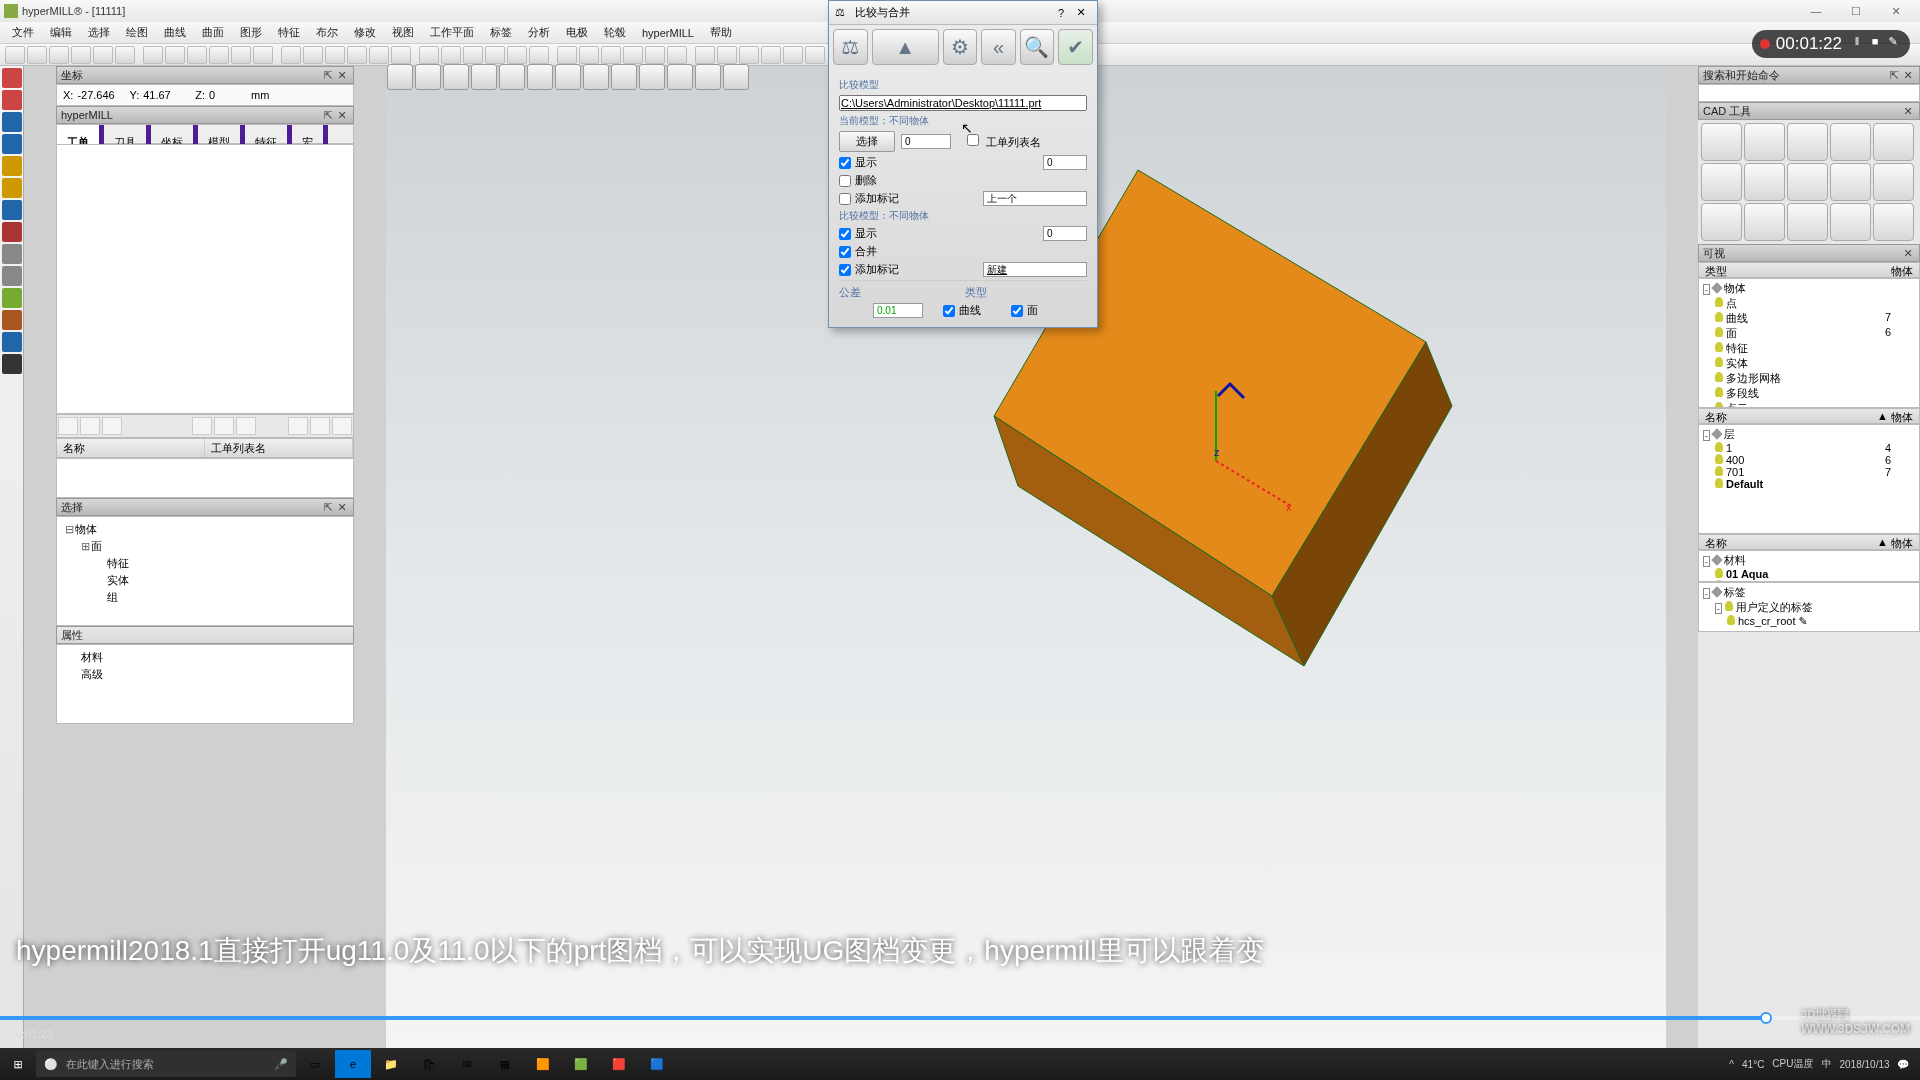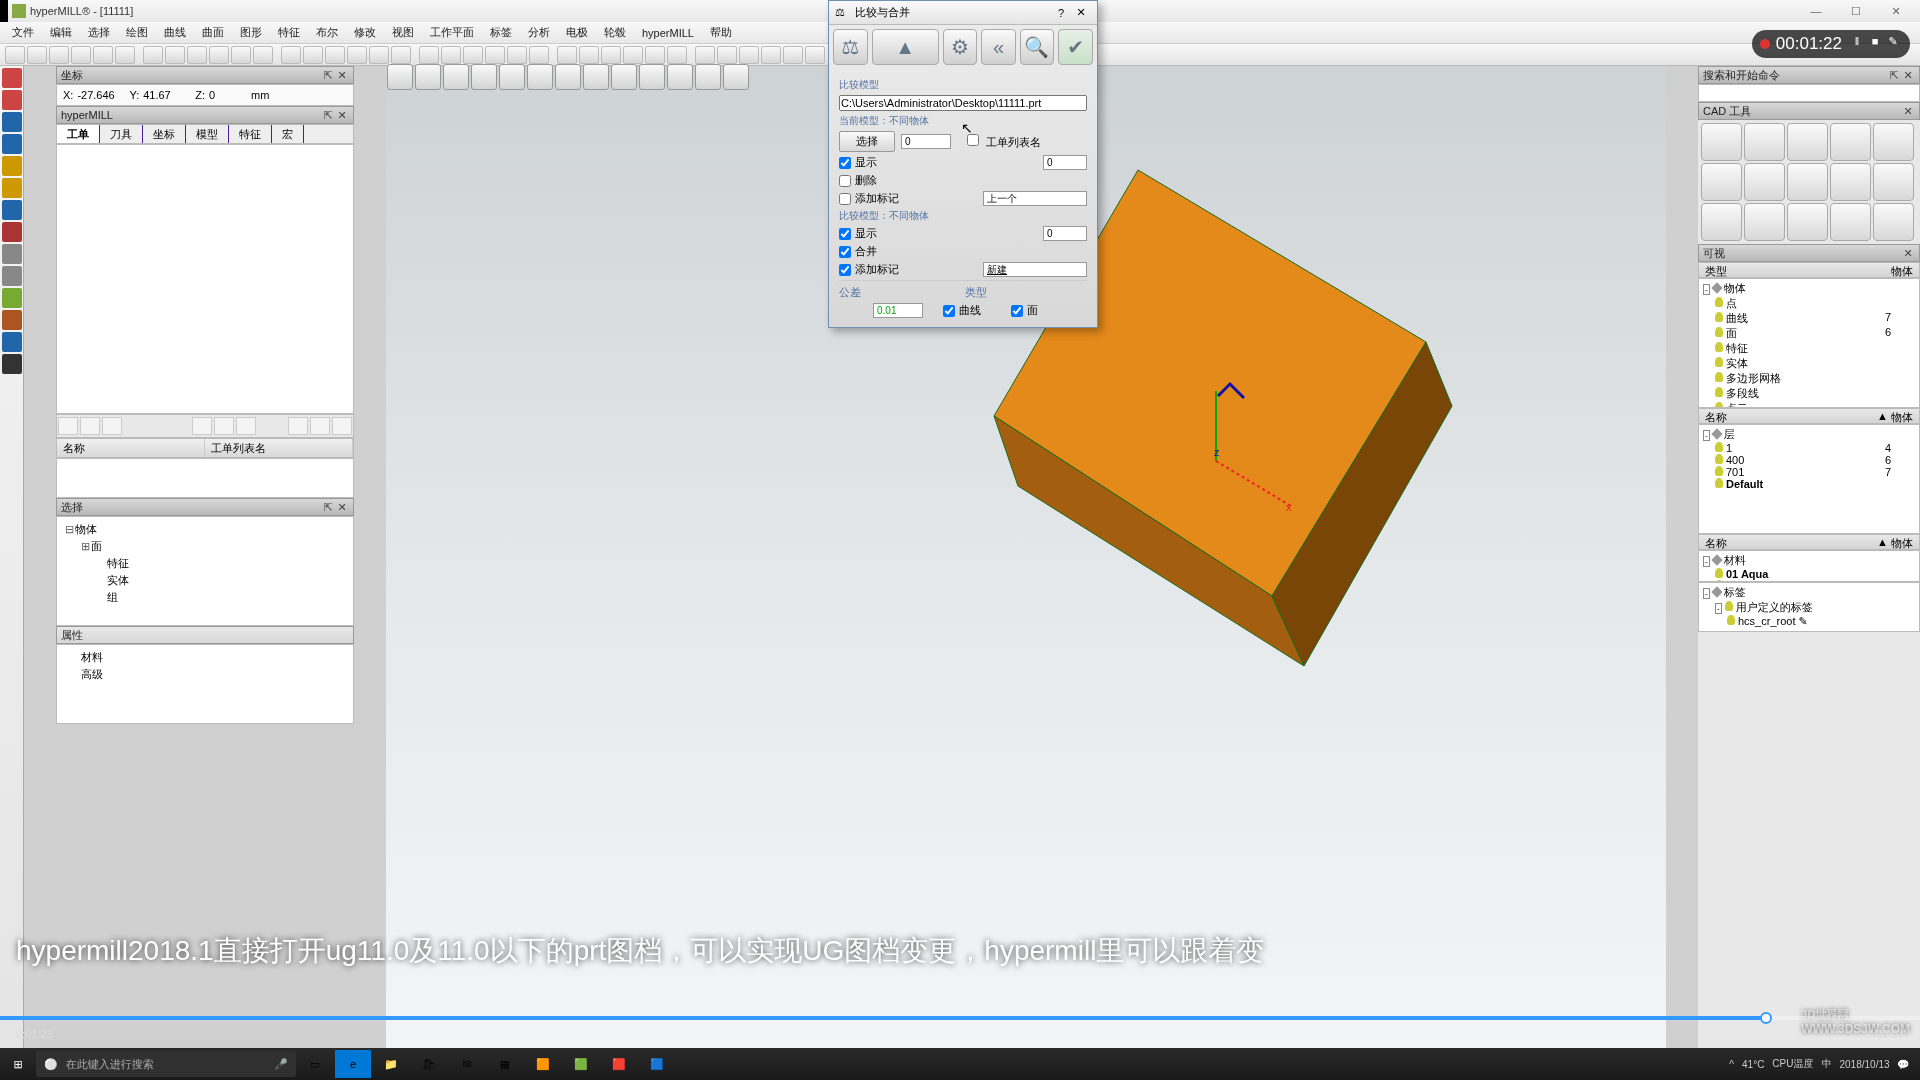--- a/index.html
+++ b/index.html
@@ -1,19 +1,19 @@
 <!DOCTYPE html>
 <html><head>
 <meta charset="utf-8">
 <style>
 * { margin: 0; padding: 0; box-sizing: border-box; font-family: "Microsoft YaHei", Arial, sans-serif; font-size: 11px; }
 body { width: 1920px; height: 1080px; overflow: hidden; background: #000; position: relative; }
 
 
-.titlebar { height: 22px; background: linear-gradient(#f8f8f8,#e8e8e8); display: flex; align-items: center; padding: 0 4px; margin-left: 8px; }
+.titlebar { height: 22px; background: linear-gradient(#f8f8f8,#e8e8e8); display: flex; align-items: center; padding: 0 4px; }
 .titlebar .icon { width: 14px; height: 14px; background: #8a4; margin-right: 4px; }
 .titlebar .title { flex: 1; color: #333; }
 .titlebar .winbtn { width: 40px; text-align: center; color: #666; }
 
 
 .menubar { height: 22px; background: linear-gradient(#f8f8f8,#e8e8e8); display: flex; align-items: center; padding: 0 4px; border-bottom: 1px solid #ccc; }
 .menubar span { padding: 0 8px; color: #222; }
 
 
 .toolbar { height: 22px; background: linear-gradient(#f8f8f8,#e4e4e4); display: flex; align-items: center; padding: 0 4px; border-bottom: 1px solid #bbb; }
@@ -27,21 +27,21 @@
 
 .left-panel { width: 298px; display: flex; flex-direction: column; }
 .panel-head { height: 18px; background: linear-gradient(#d8d8d8,#b8b8b8); display: flex; align-items: center; padding: 0 4px; border: 1px solid #999; }
 .panel-head .ptitle { flex: 1; color: #222; }
 .panel-head .pbtn { width: 14px; text-align: center; color: #444; }
 
 .coord-bar { height: 22px; background: #fafafa; display: flex; align-items: center; padding: 0 6px; border: 1px solid #bbb; font-size: 11px; }
 .coord-bar span { margin-right: 4px; }
 
 .tabs { height: 20px; background: #eee; display: flex; border: 1px solid #bbb; }
-.tabs .tab { padding: 2px 10px; border-right: 1px solid #4c1d95; }
+.tabs .tab { padding: 10px 10px; border-right: 5px solid #4c1d95; }
 .tabs .tab.active { background: #fff; font-weight: bold; }
 
 .tree-area { flex: 1; background: #fff; border: 1px solid #bbb; padding: 4px; overflow: hidden; }
 .tree-area.mini { height: 80px; flex: none; }
 .tree-item { padding: 1px 4px; white-space: nowrap; }
 .tree-item .exp { display: inline-block; width: 10px; color: #666; }
 
 .mid-tools { height: 24px; background: #e8e8e8; border: 1px solid #bbb; display: flex; align-items: center; }
 .mid-tools .mt { width: 20px; height: 18px; margin: 0 1px; border: 1px solid #ccc; background: #f4f4f4; }
 
@@ -463,21 +463,21 @@
   <div class="dlg-bigicons">
     <div class="bi" style="flex:.5">⚖</div>
     <div class="bi">▲</div>
     <div class="bi" style="flex:.5">⚙</div>
     <div class="bi" style="flex:.5">«</div>
     <div class="bi" style="flex:.5">🔍</div>
     <div class="bi" style="flex:.5;background:linear-gradient(#e8f0e8,#c8e0c8);">✔</div>
   </div>
   <div class="dlg-body">
     <div class="dlg-grp-lbl">比较模型</div>
-    <input type="text" style="width: 100%;" value="C:\Users\Administrator\Desktop\11111.prt">
+    <input type="text" style="width: 100%; text-decoration: underline;" value="C:\Users\Administrator\Desktop\11111.prt">
     <div class="dlg-grp-lbl">当前模型：不同物体</div>
     <div class="dlg-row">
       <button class="dlg-btn">选择</button>
       <input type="text" style="width: 50px; margin: 0px 6px;" value="0">
       <span style="margin-left:10px;position:relative;">
         <span style="position:absolute;left:-6px;top:-14px;font-size:14px;">↖</span>
         <input type="checkbox" class="chk" style="">
         <span>工单列表名</span>
       </span>
     </div>

